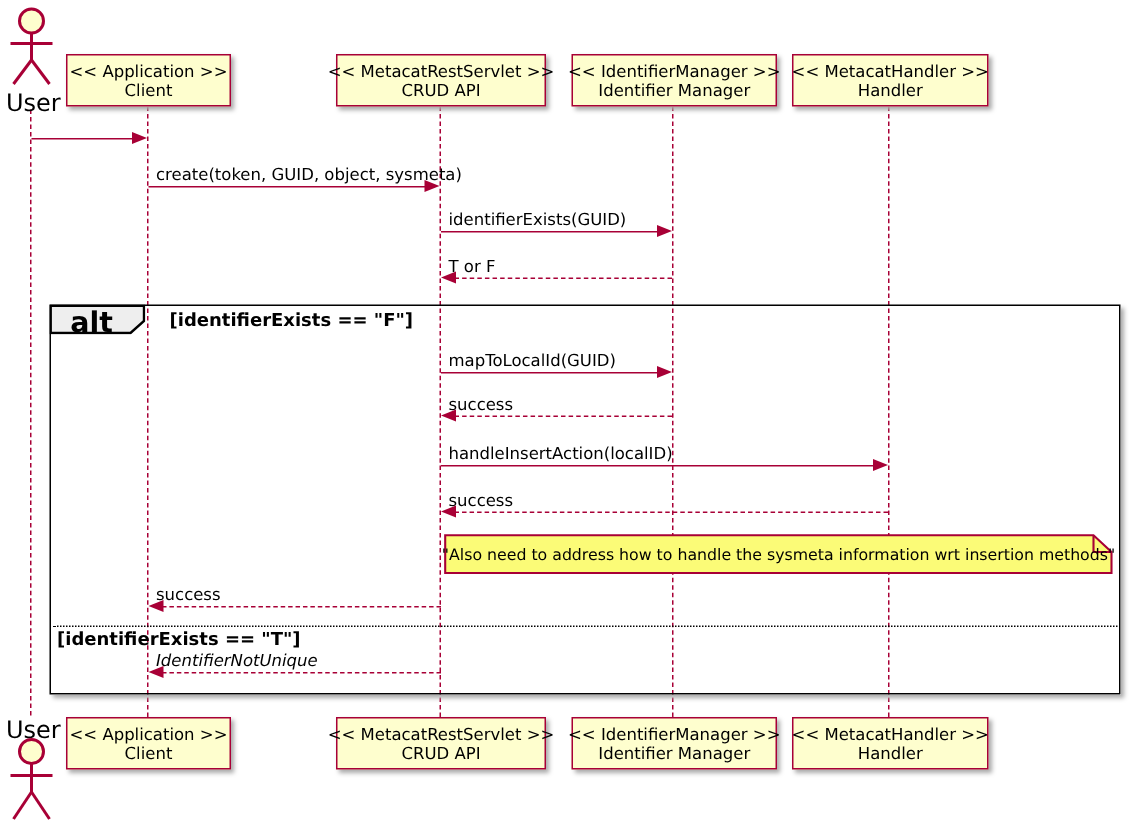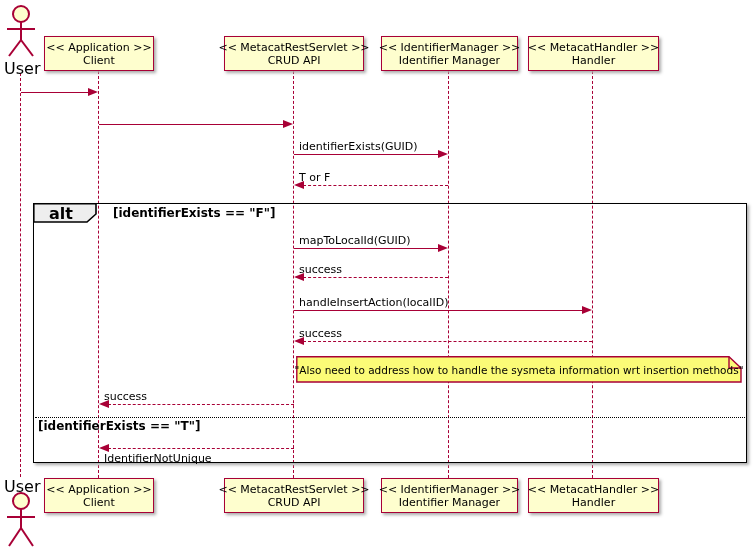--- a/index.html
+++ b/index.html
@@ -29,21 +29,21 @@
   .frame {
     position:absolute; box-sizing:border-box;
     border:1.8px solid #000; background:transparent;
     box-shadow:2px 2px 3px #aaa;
   }
   .frame-cond { position:absolute; font-size:12px; font-weight:bold; white-space:nowrap; }
   .frame-divider { position:absolute; height:0; border-top:1.6px dotted #000; }
   .pentagon-wrap { position:absolute; width:64px; height:20px; }
   .pentagon-wrap .op-label {
     position:absolute; left:0; top:1px; width:56px; text-align:center;
-    font-size:16px; font-weight:bold;
+    font-size:19px; font-weight:bold;
   }
   .note-wrap { position:absolute; }
   .note-text {
     position:absolute; left:0; top:0; width:100%; height:100%;
     display:flex; align-items:center; justify-content:center;
     font-size:10.5px; white-space:nowrap;
   }
   .actor-label { position:absolute; font-size:16px; text-align:center; white-space:nowrap; }
   svg { display:block; }
 </style>
@@ -106,20 +106,21 @@
     <span>Identifier Manager</span>
   </div>
   <div class="box" style="left:528px; top:478px; width:131px;">
     <span class="stereo">&lt;&lt; MetacatHandler &gt;&gt;</span>
     <span>Handler</span>
   </div>
 
   <div class="msg-line" style="left:21px; top:92px; width:69px;"></div>
   <div class="arrow-r" style="left:88px; top:87.5px;"></div>
 
+  <div class="msg-label" style="left:104px; top:110px;">create(token, GUID, object, sysmeta)</div>
   <div class="msg-line" style="left:99px; top:124px; width:186px;"></div>
   <div class="arrow-r" style="left:283px; top:119.5px;"></div>
 
   <div class="msg-label" style="left:299px; top:140px;">identifierExists(GUID)</div>
   <div class="msg-line" style="left:294px; top:154px; width:146px;"></div>
   <div class="arrow-r" style="left:438px; top:149.5px;"></div>
 
   <div class="msg-label" style="left:299px; top:171px;">T or F</div>
   <div class="msg-line dashed" style="left:303px; top:185px; width:145px;"></div>
   <div class="arrow-l" style="left:294px; top:180.5px;"></div>
@@ -157,17 +158,17 @@
     <div class="note-text">"Also need to address how to handle the sysmeta information wrt insertion methods"</div>
   </div>
 
   <div class="msg-label" style="left:104px; top:390px;">success</div>
   <div class="msg-line dashed" style="left:108px; top:404px; width:186px;"></div>
   <div class="arrow-l" style="left:99px; top:399.5px;"></div>
 
   <div class="frame-divider" style="left:35px; top:417px; width:710px;"></div>
   <div class="frame-cond" style="left:38px; top:419px;">[identifierExists == "T"]</div>
 
-  <div class="msg-label" style="left:104px; top:452px;">IdentifierNotUnique</div>
+  <div class="msg-label" style="left:104px; top:434px;font-style:italic;">IdentifierNotUnique</div>
   <div class="msg-line dashed" style="left:108px; top:448px; width:186px;"></div>
   <div class="arrow-l" style="left:99px; top:443.5px;"></div>
 
 </div>
 
 </body></html>

